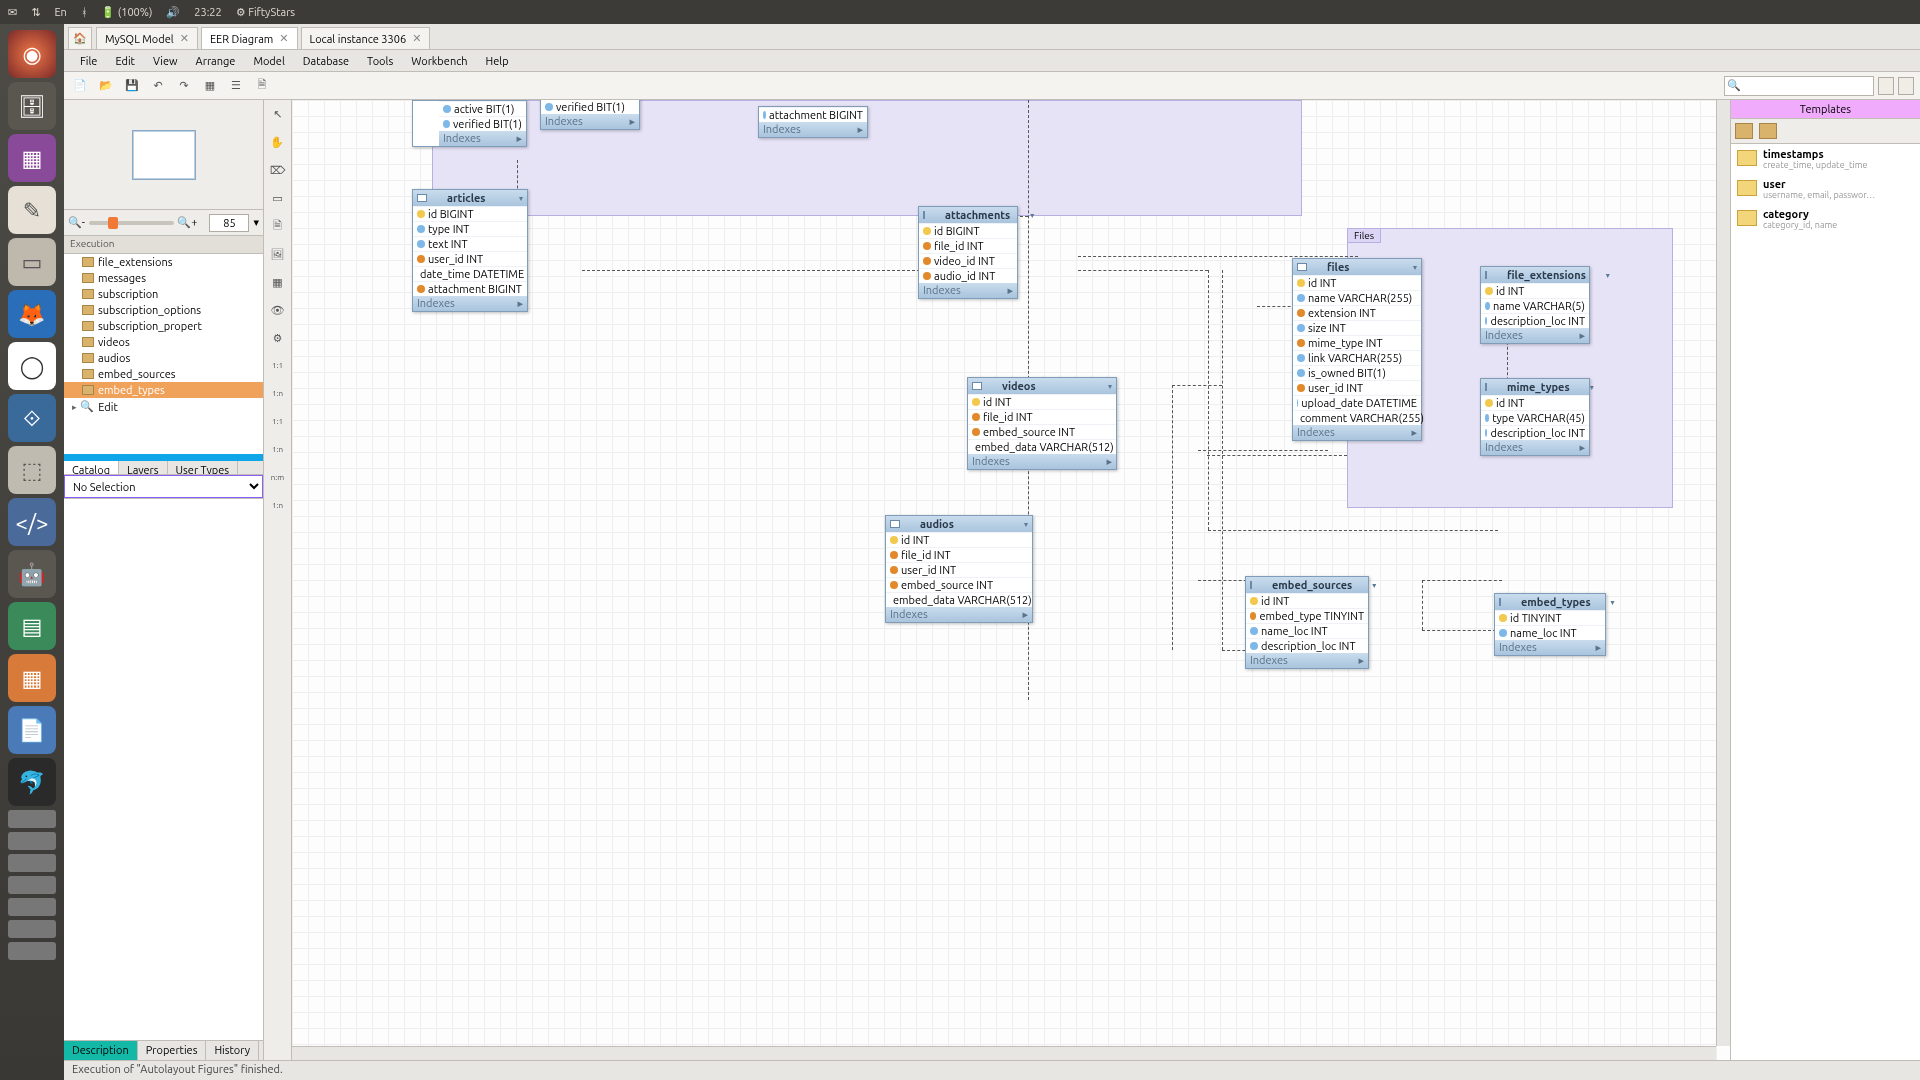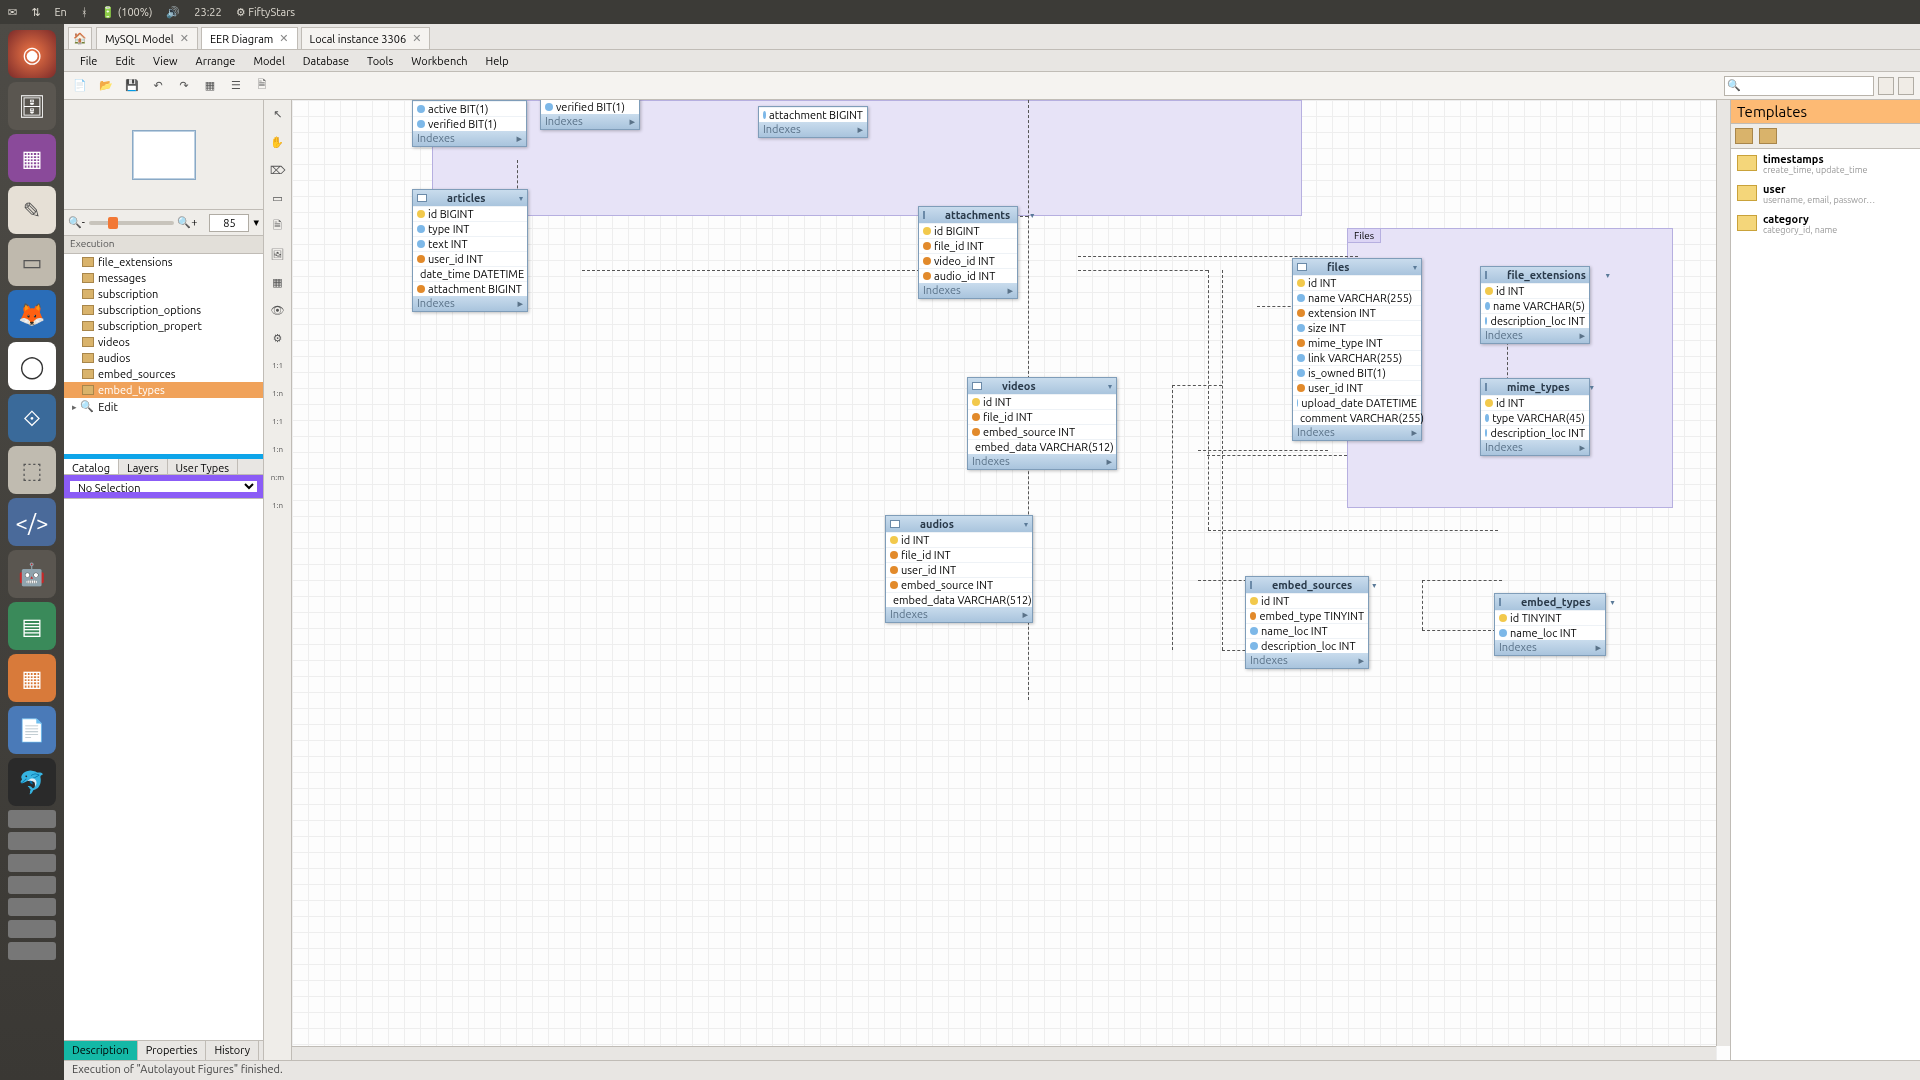--- a/index.html
+++ b/index.html
@@ -48,25 +48,25 @@
 .zoomrow input[type=text] { width:40px; height:18px; text-align:center; border:1px solid #b0aca4; background:#fff;margin-left:8px; }
 .zoomrow .slider { flex:1; height:4px; background:#c8c4bc; position:relative; border-radius:2px; }
 .zoomrow .slider::after { content:""; position:absolute; left:22%; top:-4px; width:10px; height:12px; background:#f27835; border-radius:2px; }
 .navlabel { height:18px; padding:2px 6px; background:#e2dfd9; border-bottom:1px solid #c0bcb6; font-size:10px; color:#555; }
 .catalog { flex:1; overflow:auto; background:#fff; }
 .catalog .item { display:flex; align-items:center; gap:4px; padding:2px 6px 2px 18px; font-size:11px; }
 .catalog .item.sel { background:#f0a25a; color:#fff; }
 .catalog .cicon { width:12px; height:10px; background:#d9b36b; border:1px solid #a8864b; }
 .catalog .views { padding-left:8px; display:flex; align-items:center; gap:4px; }
 .catalog .vtri { font-size:9px; color:#666; }
-.cat-tabs { height:20px; display:flex; border-top:5px solid #0ea5e9; background:#e8e6e3; font-size:10px; }
+.cat-tabs { height:20px; display:flex; border-top:7px solid #0ea5e9; background:#e8e6e3; font-size:10px; }
 .cat-tabs div { padding:3px 8px; border-right:1px solid #c0bcb6; }
 .cat-tabs .act { background:#fff; }
 .selbox { height:24px; border-top:1px solid #c0bcb6; }
-.selbox select { width:100%; height:100%; border:6px solid #8b5cf6; background:#fff; font-size:11px; padding-left:4px; }
+.selbox select { width:100%; height:100%; border:1px solid #8b5cf6; background:#fff; font-size:11px; padding-left:4px; }
 .leftspacer { flex:1; background:#fff; border-top:1px solid #c0bcb6; }
 .bottom-tabs { height:20px; display:flex; background:#e8e6e3; font-size:10px; border-top:1px solid #c0bcb6; }
 .bottom-tabs div { padding:3px 8px; border-right:1px solid #c0bcb6; }
 .bottom-tabs .act { background:#14b8a6;text-align:center; }
 
 
 .palette { width:28px; background:#efede9; border-right:1px solid #c0bcb6; display:flex; flex-direction:column; align-items:center; padding-top:4px; gap:8px; font-size:11px; color:#555; }
 .palette .pbtn { width:20px; height:20px; display:flex; align-items:center; justify-content:center; }
 .palette .ptxt { font-size:8px; text-align:center; line-height:1; }
 
@@ -90,21 +90,21 @@
 
 .rel { position:absolute; background:transparent; }
 .rel.h { border-top:1px dashed #555; height:0; }
 .rel.v { border-left:1px dashed #555; width:0; }
 
 .scroll-h { position:absolute; bottom:0; left:0; right:14px; height:14px; background:#e8e6e3; border-top:1px solid #c0bcb6; }
 .scroll-v { position:absolute; top:0; right:0; bottom:14px; width:14px; background:#e8e6e3; border-left:1px solid #c0bcb6; }
 
 
 .rightside { width:190px; border-left:1px solid #c0bcb6; background:#efede9; display:flex; flex-direction:column; }
-.rightside .rlabel { padding:3px 6px; background:#fdba74; border-bottom:1px solid #c0bcb6; font-size:15px; }
+.rightside .rlabel { padding:3px 6px; background:#f0abfc; border-bottom:1px solid #c0bcb6; font-size:11px;text-align:center; }
 .rightside .riconrow { padding:4px; display:flex; gap:6px; border-bottom:1px solid #c0bcb6; }
 .rightside .ricon { width:18px; height:16px; background:#d9b36b; border:1px solid #a8864b; }
 .templates { flex:1; background:#fff; }
 .templates .trow { display:flex; align-items:flex-start; gap:6px; padding:4px 6px; }
 .templates .ticon2 { width:20px; height:16px; background:#f4d67a; border:1px solid #c9a23a; margin-top:2px; flex-shrink:0; }
 .templates .tname { font-weight:bold; font-size:11px; }
 .templates .tdesc { font-size:9px; color:#999; }
 
 .statusbar { height:20px; background:#e8e6e3; border-top:1px solid #c0bcb6; padding:2px 8px; font-size:11px; color:#444; }
 </style>
@@ -324,21 +324,21 @@
         <div class="rel v" style="left:1215px;top:206px;height:110px"></div>
         <div class="rel h" style="left:1215px;top:206px;width:45px"></div>
         <div class="rel h" style="left:1215px;top:316px;width:45px"></div>
         <div class="rel h" style="left:906px;top:350px;width:130px"></div>
         <div class="rel h" style="left:906px;top:480px;width:130px"></div>
         <div class="rel h" style="left:1130px;top:530px;width:135px"></div>
         <div class="rel v" style="left:1130px;top:480px;height:50px"></div>
         <div class="rel h" style="left:1130px;top:480px;width:80px"></div>
         <div class="rel h" style="left:915px;top:355px;width:140px"></div>
 
-      <div class="table" style="left: 120px; top: 0px; width: 115px;">
+      <div class="table" style="left: 120px; top: 0px; width: 115px; padding-left: 26px;">
             <div class="col">
               <span class="key nc"></span>
               <span>active BIT(1)</span>
             </div>
             <div class="col">
               <span class="key nc"></span>
               <span>verified BIT(1)</span>
             </div>
             <div class="idx">
               <span>Indexes</span>

